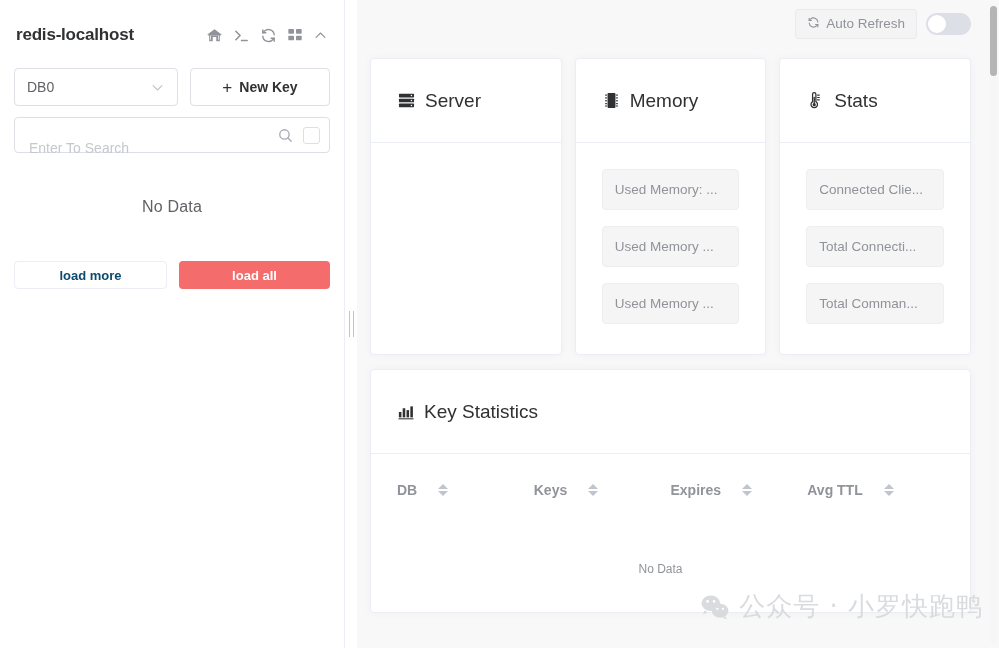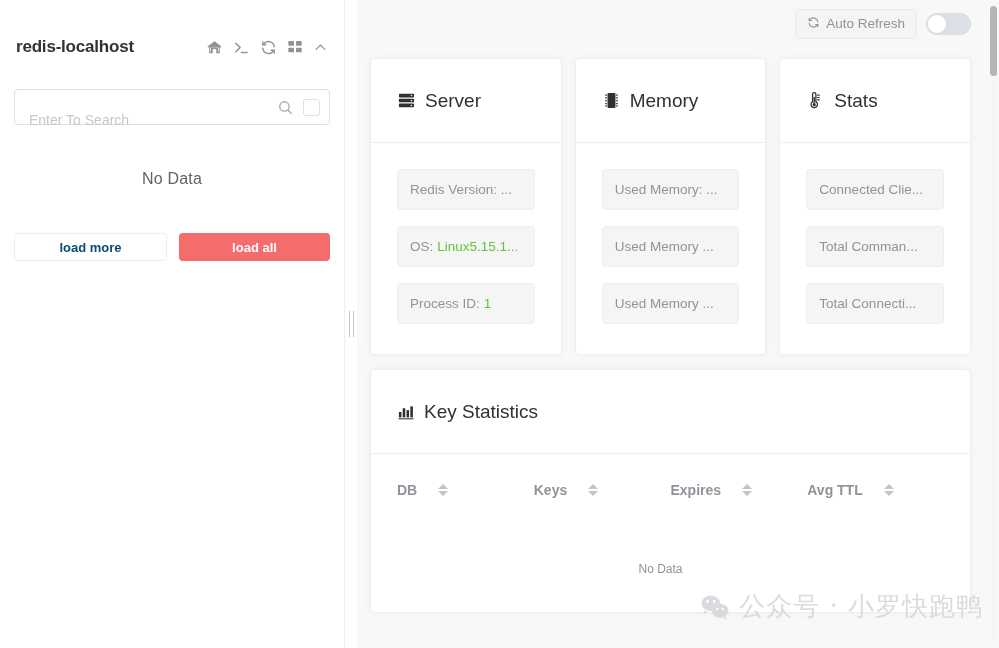--- a/index.html
+++ b/index.html
@@ -20,21 +20,21 @@
     display: flex;
     background: #ffffff;
   }
 
   
   .sidebar {
     width: 345px;
     height: 648px;
     background: #ffffff;
     border-right: 1px solid #ebeef5;
-    padding: 16px 14px;
+    padding: 4px 14px;
     display: flex;
     flex-direction: column;
     position: relative;
     flex: 0 0 345px;
   }
 
   .sidebar-header {
     display: flex;
     align-items: center;
     justify-content: space-between;
@@ -474,20 +474,35 @@
           </svg>
         </span>
         <span class="hicon">
           <svg width="15" height="15" viewBox="0 0 24 24" fill="none" stroke="currentColor" stroke-width="1.8" stroke-linecap="round" stroke-linejoin="round">
             <path d="M5 15l7-7 7 7"></path>
           </svg>
         </span>
       </div>
     </div>
 
+    <div class="sidebar-row">
+      <div class="db-select">
+        <span>DB0</span>
+        <span class="caret">
+          <svg width="15" height="15" viewBox="0 0 24 24" fill="none" stroke="currentColor" stroke-width="1.8" stroke-linecap="round" stroke-linejoin="round">
+            <path d="M5 9l7 7 7-7"></path>
+          </svg>
+        </span>
+      </div>
+
+      <div class="new-key-btn">
+        <span class="plus-ico">+</span>
+        <span>New Key</span>
+      </div>
+    </div>
 
     <div class="search-wrap">
       <input class="search-input" type="text" placeholder="Enter To Search" style="">
       <span class="search-icon">
         <svg width="17" height="17" viewBox="0 0 24 24" fill="none" stroke="currentColor" stroke-width="1.9" stroke-linecap="round">
           <circle cx="10.5" cy="10.5" r="6.6"></circle>
           <path d="M15.4 15.4 20 20"></path>
         </svg>
       </span>
       <span class="search-check"></span>
@@ -538,34 +553,20 @@
               <svg width="19" height="19" viewBox="0 0 24 24" fill="currentColor">
                 <rect x="2.5" y="3.5" width="19" height="4.6" rx="0.8"></rect>
                 <rect x="2.5" y="9.7" width="19" height="4.6" rx="0.8"></rect>
                 <rect x="2.5" y="15.9" width="19" height="4.6" rx="0.8"></rect>
                 <circle cx="18.2" cy="5.8" r="0.95" fill="#ffffff"></circle>
                 <circle cx="18.2" cy="12" r="0.95" fill="#ffffff"></circle>
                 <circle cx="18.2" cy="18.2" r="0.95" fill="#ffffff"></circle>
               </svg>
             </span>
             <span class="card-title">Server</span>
-          </div>
-          <div class="card-body">
-            <div class="info-pill">
-              <span>Redis Version: ...</span>
-              <span class="val"></span>
-            </div>
-            <div class="info-pill">
-              <span>OS:</span>
-              <span class="val">Linux5.15.1...</span>
-            </div>
-            <div class="info-pill">
-              <span>Process ID:</span>
-              <span class="val">1</span>
-            </div>
           </div>
         </section>
 
         <section class="card">
           <div class="card-head">
             <span class="card-ico">
               <svg width="19" height="19" viewBox="0 0 24 24" fill="currentColor">
                 <rect x="7" y="2.5" width="10" height="19" rx="1.2"></rect>
                 <rect x="4" y="4.4" width="2.2" height="1.5"></rect>
                 <rect x="4" y="8.0" width="2.2" height="1.5"></rect>
@@ -608,25 +609,25 @@
               </svg>
             </span>
             <span class="card-title">Stats</span>
           </div>
           <div class="card-body">
             <div class="info-pill">
               <span>Connected Clie...</span>
               <span class="val"></span>
             </div>
             <div class="info-pill">
+              <span>Total Connecti...</span>
+              <span class="val"></span>
+            </div>
+            <div class="info-pill">
               <span>Total Comman...</span>
-              <span class="val"></span>
-            </div>
-            <div class="info-pill">
-              <span>Total Connecti...</span>
               <span class="val"></span>
             </div>
           </div>
         </section>
       </div>
 
       <section class="stats-card">
         <div class="stats-head">
           <span class="card-ico">
             <svg width="18" height="18" viewBox="0 0 24 24" fill="currentColor">

